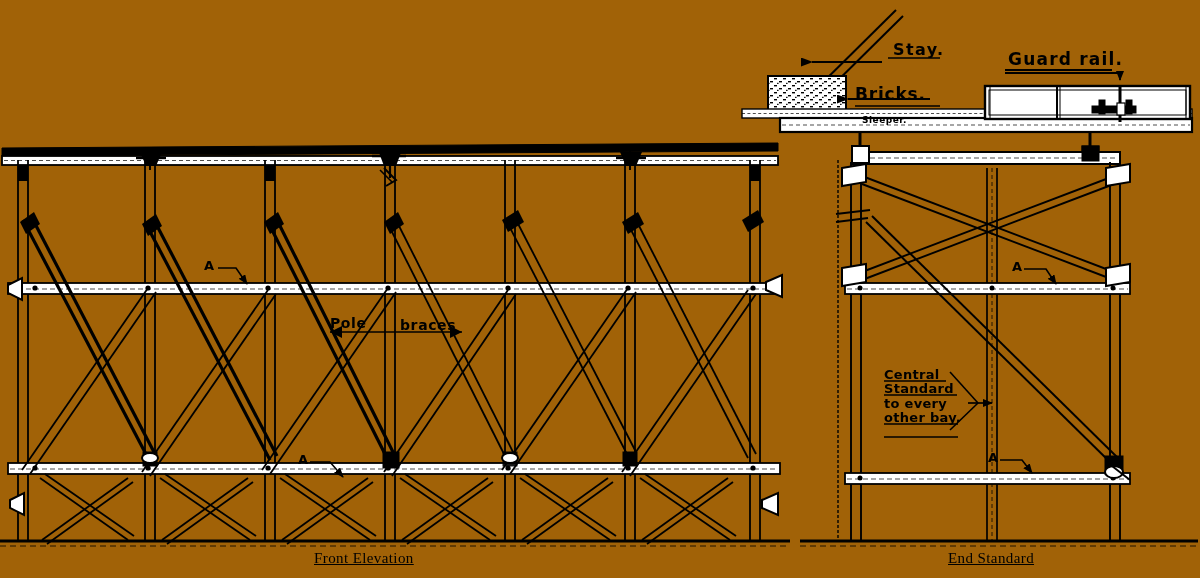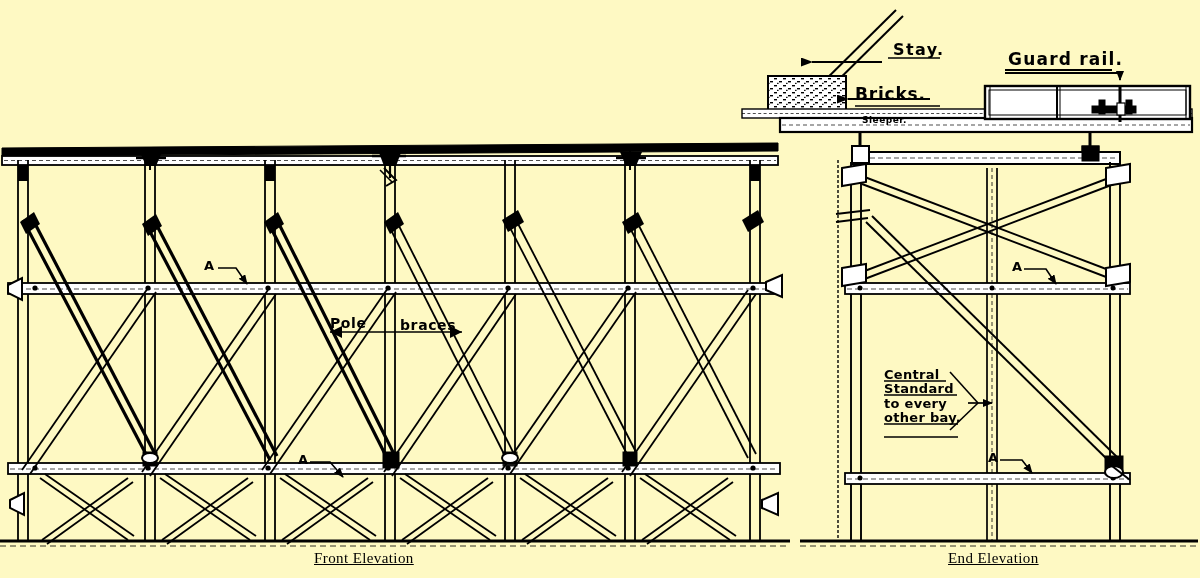--- a/index.html
+++ b/index.html
@@ -8,21 +8,21 @@
     padding: 0;
     background: #ffffff;
   }
   body {
     font-family: "Liberation Serif", serif;
   }
   #page {
     position: relative;
     width: 1200px;
     height: 578px;
-    background: #fef9c3;
+    background: #a16207;
     overflow: hidden;
   }
   #page svg {
     position: absolute;
     left: 0;
     top: 0;
     display: block;
   }
   .cap {
     position: absolute;
@@ -456,15 +456,15 @@
       <text x="204" y="270" font-size="13" font-weight="bold">A</text>
       <text x="298" y="464" font-size="13" font-weight="bold">A</text>
       <text x="1012" y="271" font-size="13" font-weight="bold">A</text>
       <text x="988" y="462" font-size="13" font-weight="bold">A</text>
     </g>
 
     </g>
   </svg>
 
   <div class="cap" id="cap-front">Front Elevation</div>
-  <div class="cap" id="cap-end">End Elevation</div>
+  <div class="cap" id="cap-end">End Standard</div>
 
 </div>
 
 </body></html>

